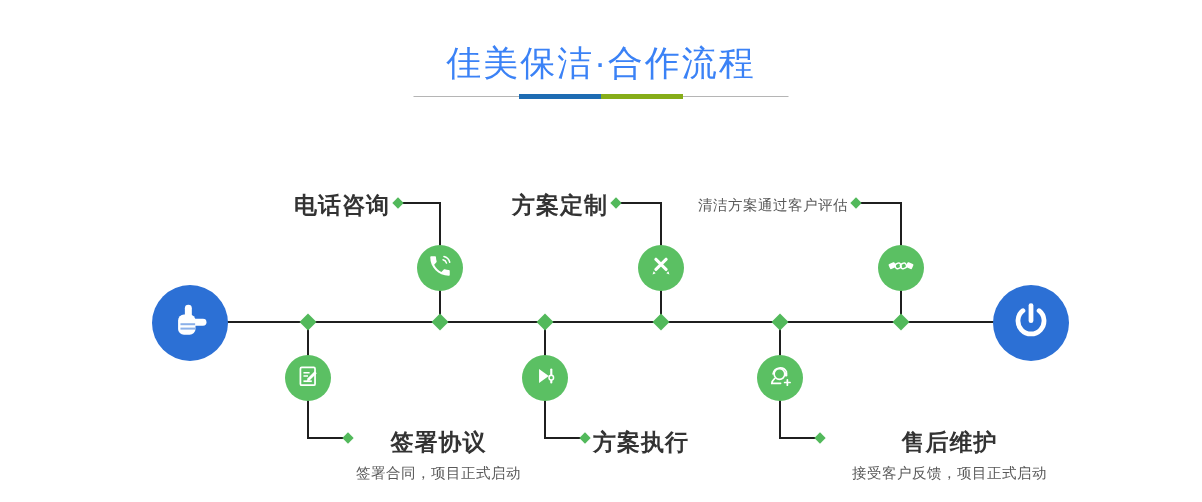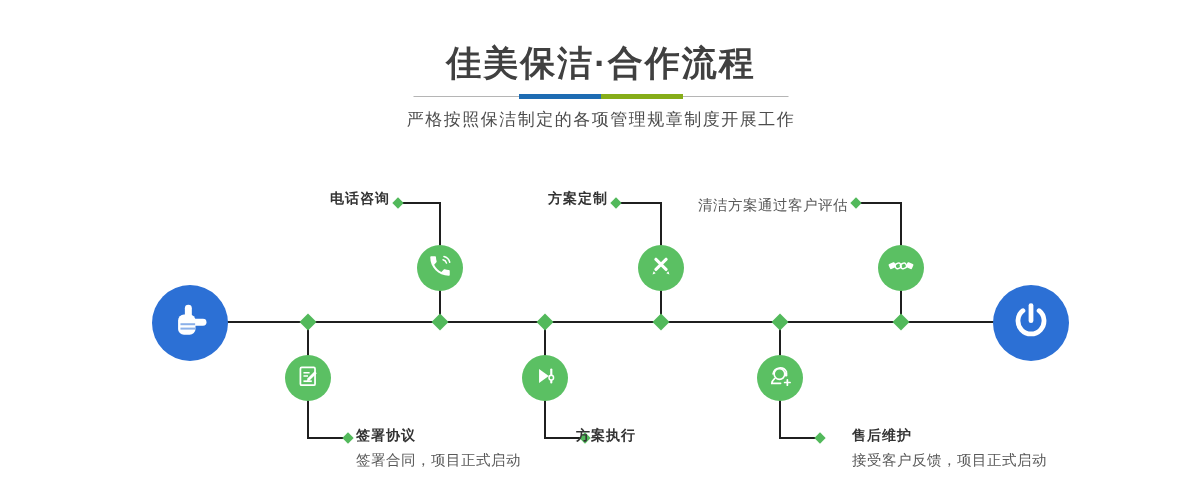--- a/index.html
+++ b/index.html
@@ -5,21 +5,21 @@
   html,body { margin:0; padding:0; background:#fff; }
   .canvas {
     position:relative; width:1202px; height:502px; background:#ffffff;
     font-family:"Liberation Sans","DejaVu Sans",sans-serif; overflow:hidden;
   }
   .abs { position:absolute; }
 
   
   .page-title {
     top:40px; left:0; width:100%; text-align:center;
-    font-size:35px; font-weight:bold; color:#404040; letter-spacing:2px;
+    font-size:35px; font-weight:normal; color:#3b82f6; letter-spacing:2px;
   }
   .divider-gray { top:96px; left:50%; transform:translateX(-50%); width:375px; height:1px; background:#b5b5b5; }
   .divider-accent { top:94px; left:50%; transform:translateX(-50%); width:164px; height:5px; display:flex; }
   .divider-accent .seg-blue  { flex:1; }
   .divider-accent .seg-green { flex:1; }
   .page-subtitle {
     top:108px; left:0; width:100%; text-align:center;
     font-size:17px; color:#4c4c4c; letter-spacing:1.5px;
   }
 
@@ -41,62 +41,61 @@
     width:46px; height:46px; border-radius:50%;
     display:flex; align-items:center; justify-content:center;
   }
 
   
   .diamond       { width:12px; height:12px; transform:rotate(45deg); }
   .diamond.small { width:8px;  height:8px; }
 
   
   .step-label { white-space:nowrap; }
-  .step-label .step-title { font-size:14px; font-weight:bold; color:#333333; letter-spacing:1px; }
+  .step-label .step-title { font-size:23px; font-weight:bold; color:#333333; letter-spacing:1px; }
   .step-label .step-desc  { font-size:14.5px; color:#595959; margin-top:6px; letter-spacing:0.5px; }
   .step-label.align-right { text-align:right; }
-  .step-label.align-left  { text-align:left; }
+  .step-label.align-left  { text-align:center; }
 
   
   .s1-h { left:402px; top:202px; width:39px; }  .s1-v { left:439px; top:202px; height:120px; }
   .s1-circle { left:417px; top:245px; }         .s1-axis-d { left:434px; top:316px; }
   .s1-label-d { left:394px; top:199px; }        .s1-label { right:812px; top:190px; }
 
   .s2-v { left:307px; top:322px; height:117px; } .s2-h { left:307px; top:437px; width:39px; }
   .s2-circle { left:285px; top:355px; }          .s2-axis-d { left:302px; top:316px; }
   .s2-label-d { left:344px; top:434px; }         .s2-label { left:356px; top:427px; }
 
   .s3-h { left:620px; top:202px; width:42px; }  .s3-v { left:660px; top:202px; height:120px; }
   .s3-circle { left:638px; top:245px; }         .s3-axis-d { left:655px; top:316px; }
   .s3-label-d { left:612px; top:199px; }        .s3-label { right:594px; top:190px;margin-left:10px; }
 
   .s4-v { left:544px; top:322px; height:117px; } .s4-h { left:544px; top:437px; width:39px; }
   .s4-circle { left:522px; top:355px; }          .s4-axis-d { left:539px; top:316px; }
-  .s4-label-d { left:581px; top:434px; }         .s4-label { left:576px; top:427px; }
+  .s4-label-d { left:581px; top:434px; }         .s4-label { left:593px; top:427px; }
 
   .s5-h { left:860px; top:202px; width:42px; }  .s5-v { left:900px; top:202px; height:120px; }
   .s5-circle { left:878px; top:245px; }         .s5-axis-d { left:895px; top:316px; }
   .s5-label-d { left:852px; top:199px; }        .s5-label { right:354px; top:190px; }
 
   .s6-v { left:779px; top:322px; height:117px; } .s6-h { left:779px; top:437px; width:39px; }
   .s6-circle { left:757px; top:355px; }          .s6-axis-d { left:774px; top:316px; }
   .s6-label-d { left:816px; top:434px; }         .s6-label { left:852px; top:427px; }
 </style>
 </head>
 <body>
 
 <div class="canvas">
 
   <div class="abs page-title">佳美保洁·合作流程</div>
   <div class="abs divider-gray"></div>
   <div class="abs divider-accent">
     <div class="seg-blue" style="background:#1e6cb3"></div>
     <div class="seg-green" style="background:#86ad19"></div>
   </div>
-  <div class="abs page-subtitle">严格按照保洁制定的各项管理规章制度开展工作</div>
 
   <div class="abs axis"></div>
 
   <div class="abs hline s1-h"></div>
   <div class="abs vline s1-v"></div>
   <div class="abs diamond s1-axis-d" style="background:#52b95b"></div>
   <div class="abs diamond small s1-label-d" style="background:#52b95b"></div>
   <div class="abs node-circle s1-circle" style="background:#5bc063">
     <span>
       <svg width="26" height="26" viewBox="0 0 24 24">

